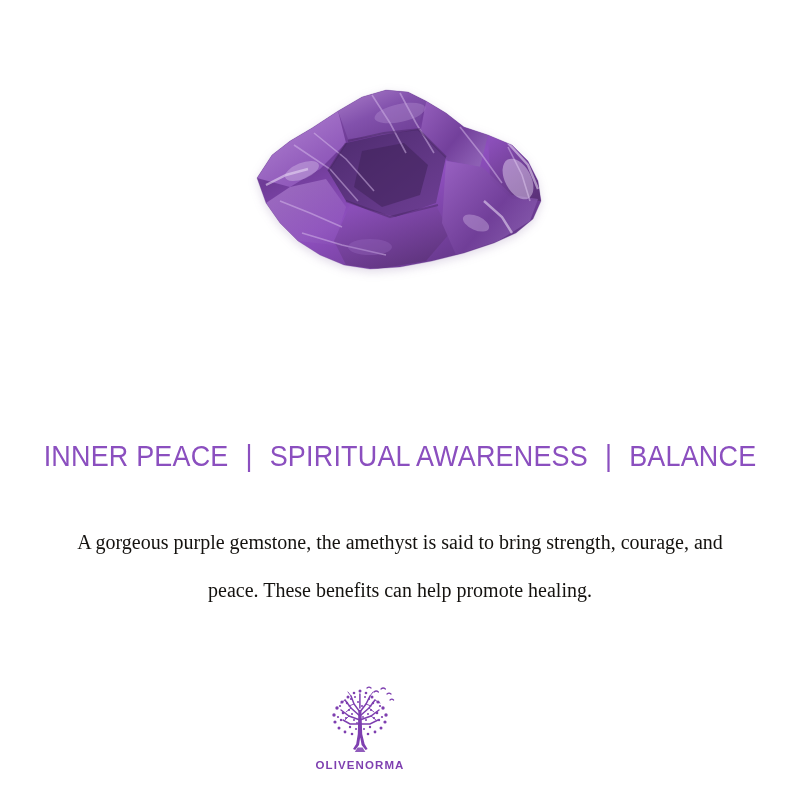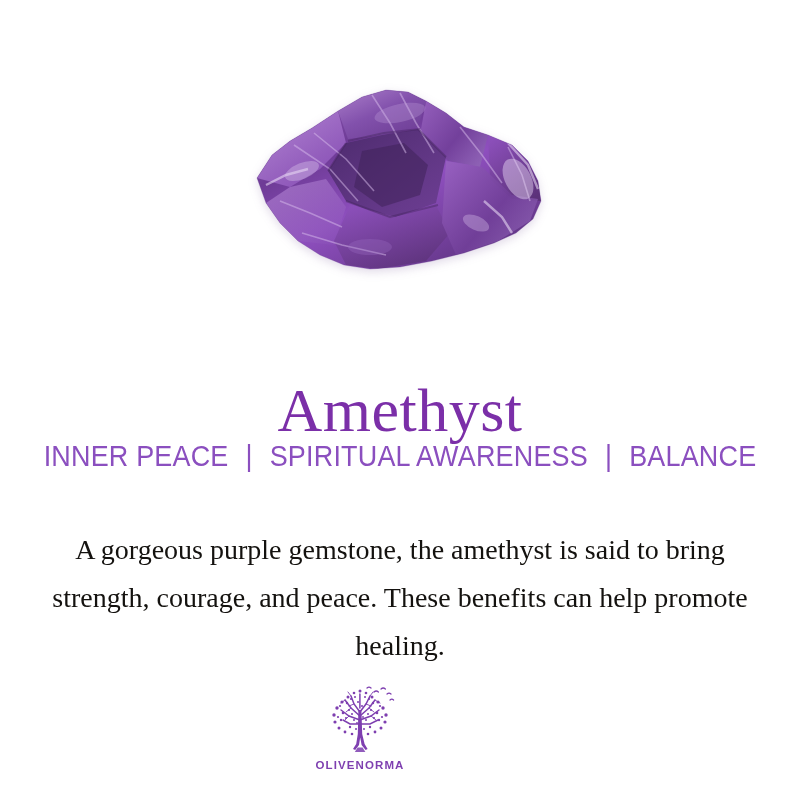--- a/index.html
+++ b/index.html
@@ -87,21 +87,21 @@
   }
 
   
   .description {
     position: absolute;
     left: 50px;
     top: 498px;
     width: 700px;
     text-align: center;
     font-family: "Liberation Serif", "DejaVu Serif", serif;
-    font-size: 28px;
+    font-size: 20px;
     line-height: 48px;
     color: #14120f;
   }
 
   
   .logo {
     position: absolute;
     left: 0;
     top: 686px;
     width: 720px;
@@ -214,21 +214,20 @@
           <ellipse cx="226" cy="140" rx="14" ry="7" fill="#DCC6EF" opacity="0.35" transform="rotate(24 226 140)"></ellipse>
           <ellipse cx="150" cy="30" rx="26" ry="9" fill="#C4A3DE" opacity="0.3" transform="rotate(-12 150 30)"></ellipse>
           <ellipse cx="120" cy="164" rx="22" ry="8" fill="#9E6FC6" opacity="0.3"></ellipse>
         </g>
 
         <path d="M7,95 L22,72 L40,58 L62,45 L88,28 L112,14 L136,7 L158,9 L176,18 L196,30 L214,44 L238,52 L262,62 L278,78 L288,98 L291,118 L283,136 L266,150 L244,160 L214,170 L182,178 L150,184 L120,186 L94,182 L70,172 L48,158 L30,140 L16,120 Z" fill="none" stroke="#6B3F90" stroke-width="0.8" opacity="0.35"></path>
       </svg>
     </div>
   </div>
 
-  <h1 class="title">Amethyst</h1>
 
   <div class="keywords">
     <span>INNER PEACE</span>
     <span class="kw-sep">|</span>
     <span>SPIRITUAL AWARENESS</span>
     <span class="kw-sep">|</span>
     <span>BALANCE</span>
   </div>
 
   <p class="description">A gorgeous purple gemstone, the amethyst is said to bring strength, courage, and peace. These benefits can help promote healing.</p>

